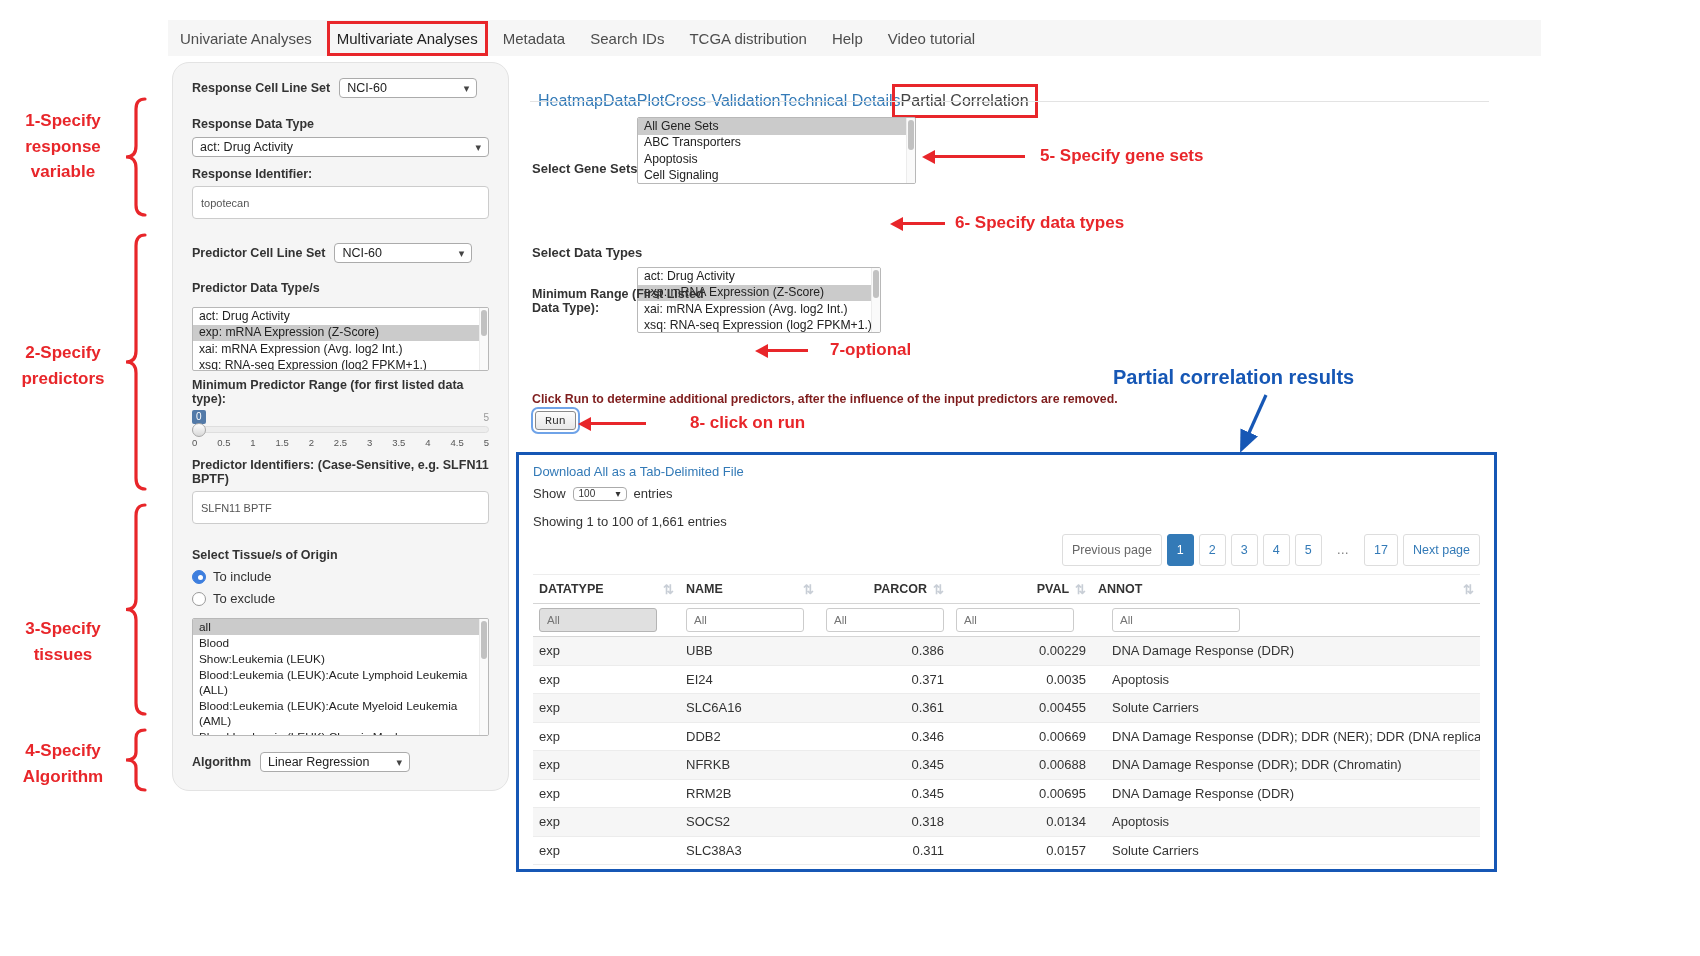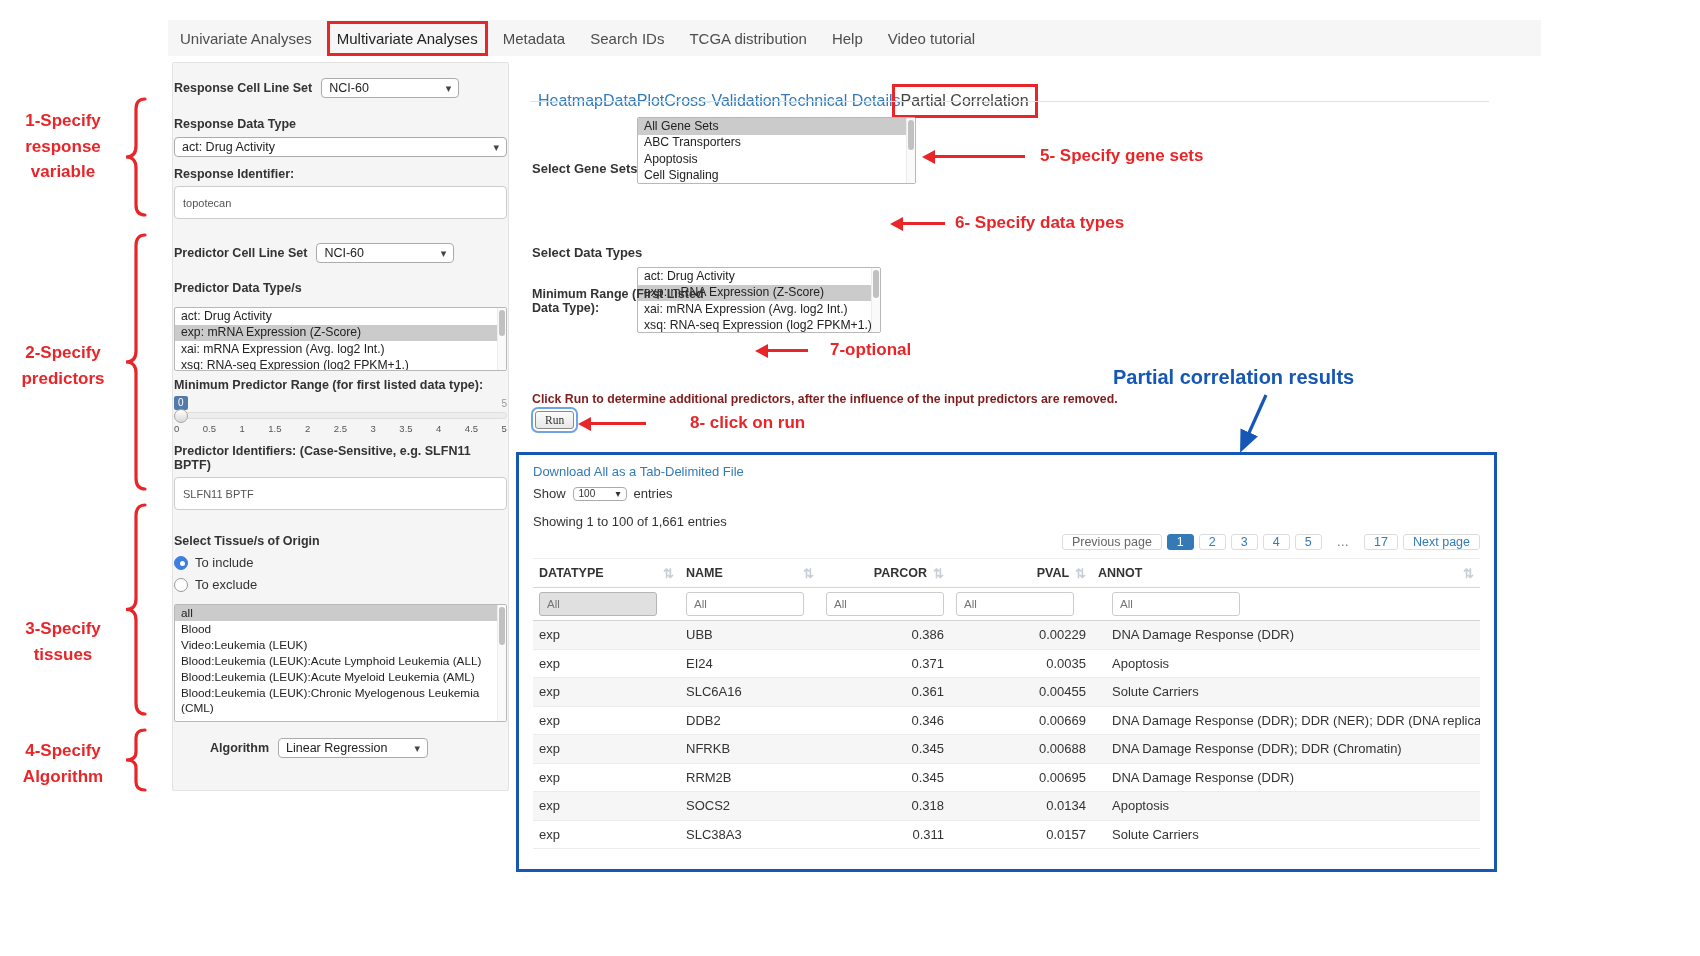--- a/index.html
+++ b/index.html
@@ -18,21 +18,21 @@
   .ann-red { position:absolute; color:#e8262a; font-weight:bold; font-size:17px; line-height:1.5; text-align:center; }
   .ann-red-inline { position:absolute; color:#e8262a; font-weight:bold; font-size:17px; white-space:nowrap; }
   .brace { position:absolute; }
   .rarrow { position:absolute; height:3px; background:#e8262a; }
   .rarrow::before { content:""; position:absolute; left:-13px; top:-5.5px; width:0; height:0;
                     border-top:7px solid transparent; border-bottom:7px solid transparent; border-right:13px solid #e8262a; }
   .ann-blue { position:absolute; color:#1657b5; font-weight:bold; font-size:20px; white-space:nowrap; }
 
   
   .sidebar { position:absolute; left:172px; top:62px; width:337px; height:729px; background:#f5f5f5;
-             border:1px solid #e3e3e3; border-radius:2px; padding:15px 1px; }
+             border:1px solid #e3e3e3; border-radius:17px; padding:15px 19px; }
   .sb-label { font-weight:bold; font-size:12.5px; color:#333; }
   .sb-row { display:flex; align-items:center; gap:9px; }
   .fselect { display:inline-flex; align-items:center; justify-content:space-between; background:#fff;
              border:1px solid #ababab; border-radius:4px; padding:2px 7px; font-size:12.5px; height:20px;
              cursor:pointer; color:#222; flex:none; }
   .fselect .caret { margin-left:8px; color:#444; font-size:11px; }
   .tinput { width:100%; height:33px; border:1px solid #ccc; border-radius:4px; background:#fff; font-size:11px;
             color:#555; padding:0 8px; font-family:inherit; }
   .listbox { position:relative; background:#fff; border:1px solid #b8b8b8; border-radius:2px; overflow:hidden;
              font-size:12.2px; color:#222; }
@@ -60,32 +60,32 @@
   .tabs { position:absolute; left:538px; top:92px; display:flex; gap:0; font-size:16px; align-items:center; }
   .tab { color:#337ab7; cursor:pointer; white-space:nowrap; position:relative; }
   .tab.active { color:#444; }
   .tab-redbox { position:absolute; left:-9px; right:-9px; top:-8px; bottom:-8px; border:3px solid #e8262a; }
   .main-hr { position:absolute; left:530px; top:101px; width:959px; border-top:1px solid #e3e3e3; }
 
   .main-label { position:absolute; font-weight:bold; font-size:13px; color:#333; }
   .run-text { position:absolute; left:532px; top:392px; font-weight:bold; font-size:12.3px; color:#7f1d1d; white-space:nowrap; }
   .run-btn { position:absolute; left:535px; top:411px; font-size:11.5px; padding:2px 9px;
              background:linear-gradient(#fcfcfc,#e8e8e8); border:1px solid #8a8a8a; border-radius:3px; color:#333;
-             outline:2px solid #6fa3e8; outline-offset:2px; cursor:pointer; font-family:Liberation Serif, serif; }
+             outline:2px solid #6fa3e8; outline-offset:2px; cursor:pointer; font-family:Liberation Mono, monospace; }
 
   
   .results-box { position:absolute; left:516px; top:452px; width:981px; height:420px; border:3px solid #1657b5;
                  background:#fff; padding:9px 14px; overflow:hidden; }
   .dl-link { color:#337ab7; font-size:13px; cursor:pointer; display:inline-block; }
   .show-row { display:flex; align-items:center; gap:7px; margin-top:4px; font-size:13px; color:#333; height:21px; }
   .mini-select { display:inline-flex; align-items:center; justify-content:space-between; width:54px; height:14px;
                  background:#fff; border:1px solid #ababab; border-radius:4px; padding:0 5px; font-size:10px; cursor:pointer; }
   .showing-text { margin-top:10px; font-size:13px; color:#333; height:16px; }
   .pagination { display:flex; justify-content:flex-end; gap:5px; margin-top:4px; }
-  .page-btn { min-width:26px; height:16px; display:flex; align-items:center; justify-content:center;
+  .page-btn { min-width:26px; height:32px; display:flex; align-items:center; justify-content:center;
               border:1px solid #ddd; border-radius:3px; font-size:12.5px; color:#337ab7; padding:0 9px;
               background:#fff; cursor:pointer; white-space:nowrap; }
   .page-btn.muted { color:#666; }
   .page-btn.active { background:#337ab7; border-color:#337ab7; color:#fff; }
   .page-btn.ellipsis { border-color:transparent; color:#777; cursor:default; }
 
   .rtable { margin-top:8px; }
   .tr { display:flex; align-items:center; }
   .th-row { border-top:1px solid #ededed; border-bottom:1px solid #d5d5d5; height:30px; font-weight:bold; font-size:12.5px; }
   .th { display:flex; align-items:center; padding:0 6px; cursor:pointer; }
@@ -211,30 +211,30 @@
       <span>To include</span>
     </div>
     <div class="radio-row">
       <span class="rdot"></span>
       <span>To exclude</span>
     </div>
 
     <div class="listbox" style="height:118px; margin-top:12px; font-size:11.8px;">
       <div class="opt sel">all</div>
       <div class="opt">Blood</div>
-      <div class="opt">Video:Leukemia (LEUK)</div>
+      <div class="opt">Show:Leukemia (LEUK)</div>
       <div class="opt">Blood:Leukemia (LEUK):Acute Lymphoid Leukemia (ALL)</div>
       <div class="opt">Blood:Leukemia (LEUK):Acute Myeloid Leukemia (AML)</div>
       <div class="opt">Blood:Leukemia (LEUK):Chronic Myelogenous Leukemia (CML)</div>
       <div class="lb-scroll">
           <div class="lb-thumb" style="top:2px; height:38px;"></div>
         </div>
     </div>
 
-    <div class="sb-row" style="margin-top:16px;margin-left:36px;">
+    <div class="sb-row" style="margin-top:16px;">
       <span class="sb-label">Algorithm</span>
       <span class="fselect" style="width:150px;">
         <span>Linear Regression</span>
         <span class="caret">▾</span>
       </span>
     </div>
   </aside>
 
   <div class="tabs">
     <span class="tab">Heatmap</span>

